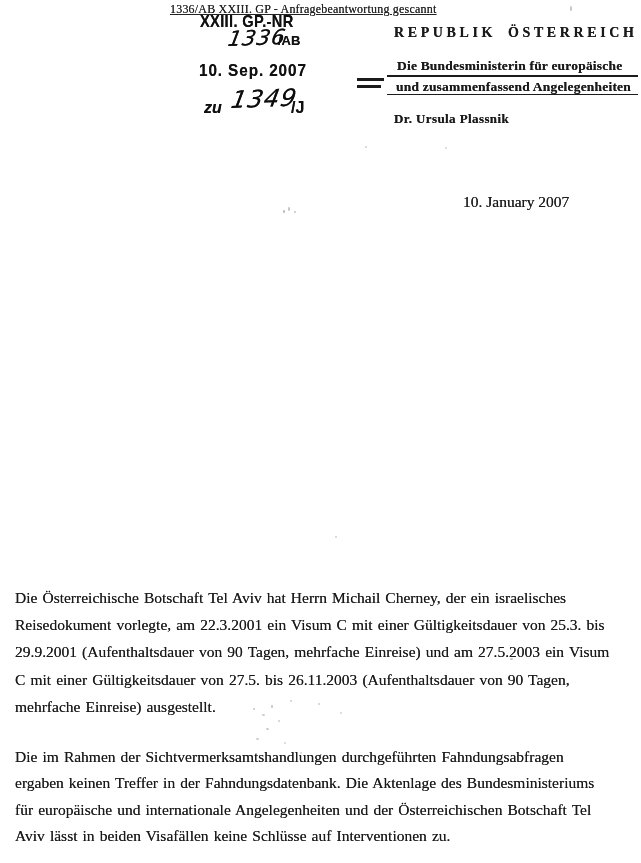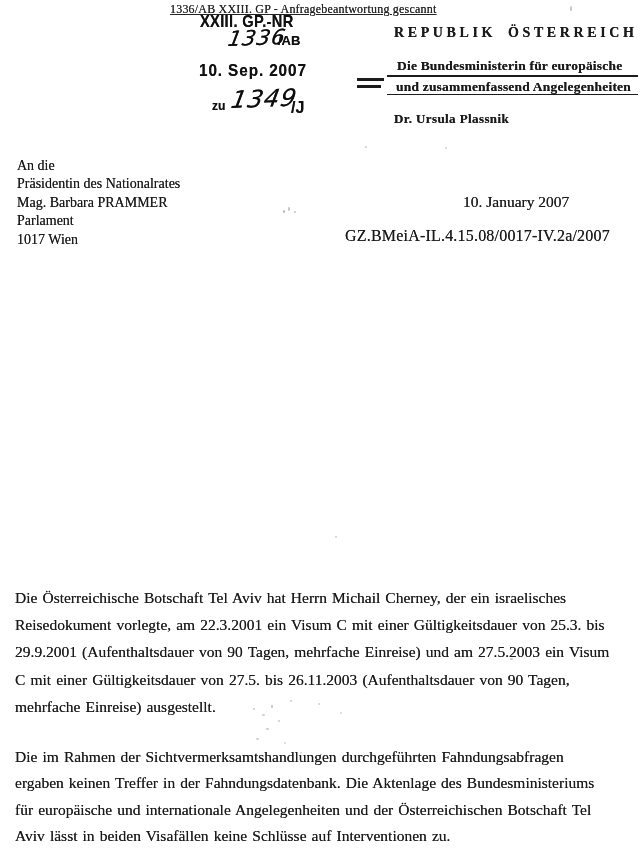--- a/index.html
+++ b/index.html
@@ -17,21 +17,21 @@
   
   .stamp { font-family:"Liberation Sans", sans-serif; font-weight:700; color:#101010; }
   .stamp-title { left:200px; top:12px; font-size:17px; letter-spacing:.4px;
                  transform:scaleX(.86); transform-origin:left top; }
   .hw { font-family:"DejaVu Sans", sans-serif; font-style:italic; font-weight:400;
         transform:skewX(-12deg) rotate(-2deg); transform-origin:left bottom; color:#0d0d0d; }
   .hw-1336 { left:226px; top:27px; font-size:21px; letter-spacing:1px; }
   .ab-suffix { left:278px; top:33px; font-size:13px; }
   .stamp-date { left:199px; top:61px; font-size:17px; letter-spacing:1px;
                 transform:scaleX(.9); transform-origin:left top; }
-  .zu-label { left:212px; top:99px; font-size:12px; }
+  .zu-label { left:204px; top:99px; font-size:16px;font-style:italic; }
   .hw-1349 { left:229px; top:86px; font-size:24px; letter-spacing:1px; }
   .j-suffix { left:291px; top:99px; font-size:16px; }
 
   
   .republic { left:394px; top:25px; font-size:14px; font-weight:700; letter-spacing:3.6px; word-spacing:5px; }
   .minister-1 { left:397px; top:58px; font-size:13.5px; font-weight:700; letter-spacing:.2px; }
   .minister-2 { left:396px; top:78.5px; font-size:13.5px; font-weight:700; letter-spacing:.2px; }
   .rule { position:absolute; background:#1b1b1b; }
   .rule-1 { left:387px; top:75px; width:251px; height:1.6px; }
   .rule-2 { left:387px; top:93.5px; width:251px; height:1.6px; }
@@ -75,28 +75,22 @@
     <div class="abs ink republic">REPUBLIK ÖSTERREICH</div>
     <div class="abs ink minister-1">Die Bundesministerin für europäische</div>
     <div class="rule rule-1"></div>
     <div class="rule eq-bar-top"></div>
     <div class="rule eq-bar-bottom"></div>
     <div class="abs ink minister-2">und zusammenfassend Angelegenheiten</div>
     <div class="rule rule-2"></div>
     <div class="abs ink minister-name">Dr. Ursula Plassnik</div>
   </div>
 
-  <div class="abs ink recipient">An die
-Präsidentin des Nationalrates
-Mag. Barbara PRAMMER
-Parlament
-1017 Wien</div>
 
   <div class="abs ink date-line">10. January 2007</div>
-  <div class="abs ink gz-line">GZ.BMeiA-IL.4.15.08/0017-IV.2a/2007</div>
 
   <div class="abs ink para p3">Die Österreichische Botschaft Tel Aviv hat Herrn Michail Cherney, der ein israelisches
 Reisedokument vorlegte, am 22.3.2001 ein Visum C mit einer Gültigkeitsdauer von 25.3. bis
 29.9.2001 (Aufenthaltsdauer von 90 Tagen, mehrfache Einreise) und am 27.5.2003 ein Visum
 C mit einer Gültigkeitsdauer von 27.5. bis 26.11.2003 (Aufenthaltsdauer von 90 Tagen,
 mehrfache Einreise) ausgestellt.</div>
   <div class="abs ink para p4">Die im Rahmen der Sichtvermerksamtshandlungen durchgeführten Fahndungsabfragen
 ergaben keinen Treffer in der Fahndungsdatenbank. Die Aktenlage des Bundesministeriums
 für europäische und internationale Angelegenheiten und der Österreichischen Botschaft Tel
 Aviv lässt in beiden Visafällen keine Schlüsse auf Interventionen zu.</div>

